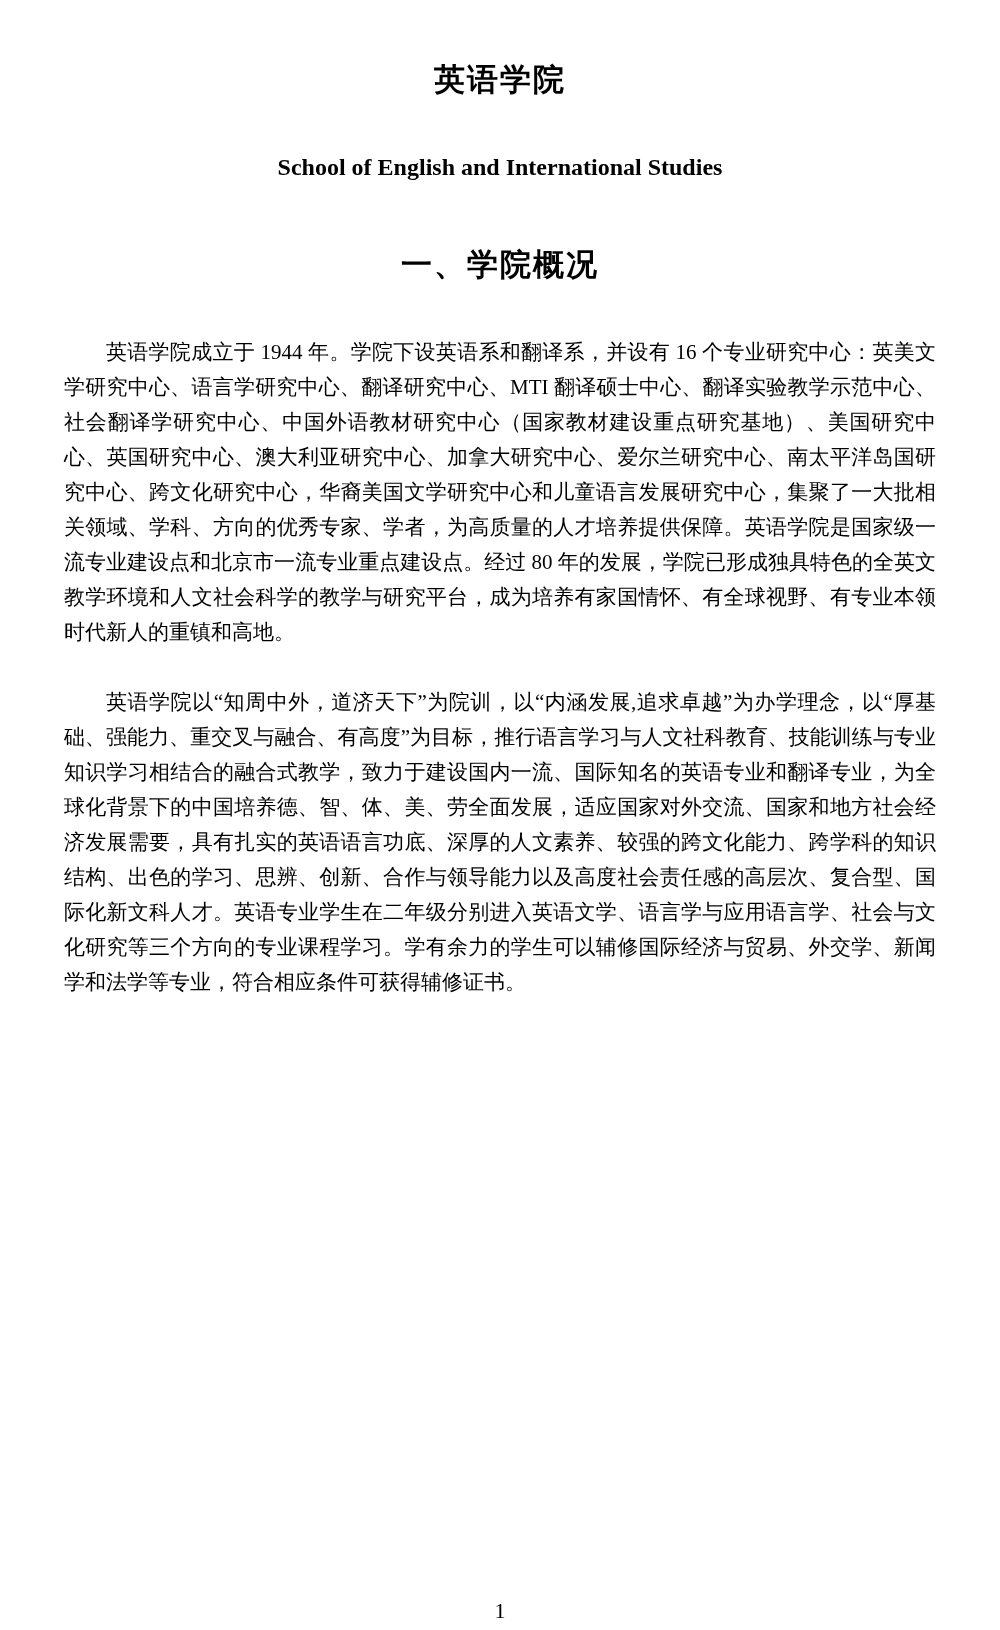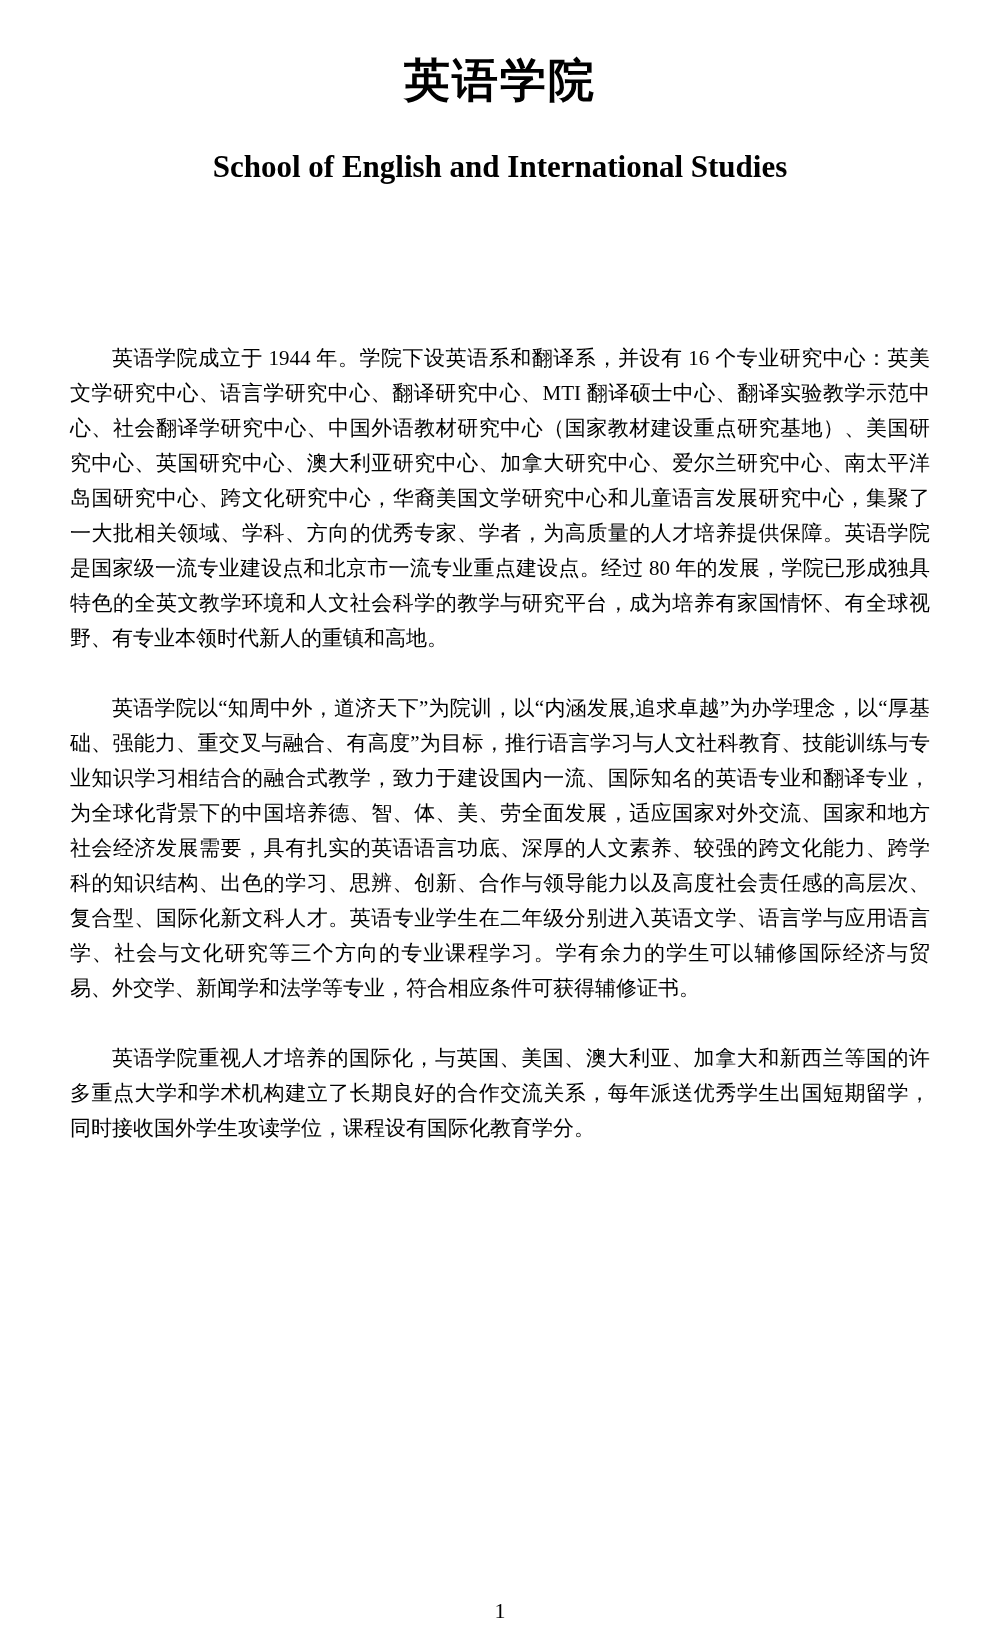--- a/index.html
+++ b/index.html
@@ -17,34 +17,34 @@
     font-family: "Liberation Serif", serif;
   }
   .doc-title {
     position: absolute;
     top: 58px;
     left: 0;
     width: 1000px;
     text-align: center;
     font-family: "Liberation Sans", sans-serif;
     font-weight: bold;
-    font-size: 46px;
+    font-size: 31px;
     line-height: 44px;
     letter-spacing: 2px;
     white-space: nowrap;
   }
   .doc-subtitle {
     position: absolute;
     top: 147px;
     left: 0;
     width: 1000px;
     text-align: center;
     font-family: "Liberation Serif", serif;
     font-weight: bold;
-    font-size: 31px;
+    font-size: 24px;
     line-height: 40px;
     white-space: nowrap;
   }
   .section-heading {
     position: absolute;
     top: 246px;
     left: 0;
     width: 1000px;
     text-align: center;
     font-family: "Liberation Sans", sans-serif;
@@ -59,21 +59,21 @@
     top: 335px;
     left: 64px;
     width: 872px;
     font-family: "Liberation Serif", serif;
     font-size: 21px;
     line-height: 35px;
     text-align: justify;
     text-justify: inter-character;
   }
   .body-text p {
-    margin: 6px;
+    margin: 0;
     padding: 0;
     text-indent: 42px;
   }
   .body-text p + p {
     margin-top: 35px;
   }
   .page-number {
     position: absolute;
     top: 1596px;
     left: 0;
@@ -86,22 +86,22 @@
 </style>
 </head>
 <body>
 
 <div class="page">
 
   <div class="doc-title">英语学院</div>
 
   <div class="doc-subtitle">School of English and International Studies</div>
 
+  <div class="section-heading">一、学院概况</div>
 
   <div class="body-text">
     <p>英语学院成立于 1944 年。学院下设英语系和翻译系，并设有 16 个专业研究中心：英美文学研究中心、语言学研究中心、翻译研究中心、MTI 翻译硕士中心、翻译实验教学示范中心、社会翻译学研究中心、中国外语教材研究中心（国家教材建设重点研究基地）、美国研究中心、英国研究中心、澳大利亚研究中心、加拿大研究中心、爱尔兰研究中心、南太平洋岛国研究中心、跨文化研究中心，华裔美国文学研究中心和儿童语言发展研究中心，集聚了一大批相关领域、学科、方向的优秀专家、学者，为高质量的人才培养提供保障。英语学院是国家级一流专业建设点和北京市一流专业重点建设点。经过 80 年的发展，学院已形成独具特色的全英文教学环境和人文社会科学的教学与研究平台，成为培养有家国情怀、有全球视野、有专业本领时代新人的重镇和高地。</p>
     <p>英语学院以“知周中外，道济天下”为院训，以“内涵发展,追求卓越”为办学理念，以“厚基础、强能力、重交叉与融合、有高度”为目标，推行语言学习与人文社科教育、技能训练与专业知识学习相结合的融合式教学，致力于建设国内一流、国际知名的英语专业和翻译专业，为全球化背景下的中国培养德、智、体、美、劳全面发展，适应国家对外交流、国家和地方社会经济发展需要，具有扎实的英语语言功底、深厚的人文素养、较强的跨文化能力、跨学科的知识结构、出色的学习、思辨、创新、合作与领导能力以及高度社会责任感的高层次、复合型、国际化新文科人才。英语专业学生在二年级分别进入英语文学、语言学与应用语言学、社会与文化研究等三个方向的专业课程学习。学有余力的学生可以辅修国际经济与贸易、外交学、新闻学和法学等专业，符合相应条件可获得辅修证书。</p>
-    <p>英语学院重视人才培养的国际化，与英国、美国、澳大利亚、加拿大和新西兰等国的许多重点大学和学术机构建立了长期良好的合作交流关系，每年派送优秀学生出国短期留学，同时接收国外学生攻读学位，课程设有国际化教育学分。</p>
   </div>
 
   <div class="page-number">1</div>
 
 </div>
 
 </body></html>

